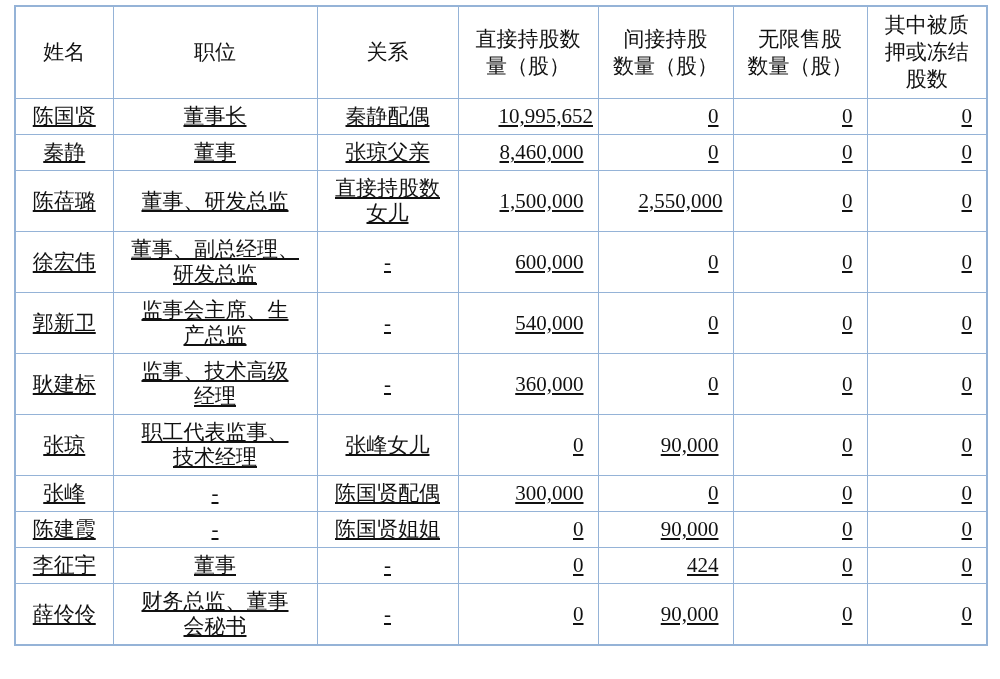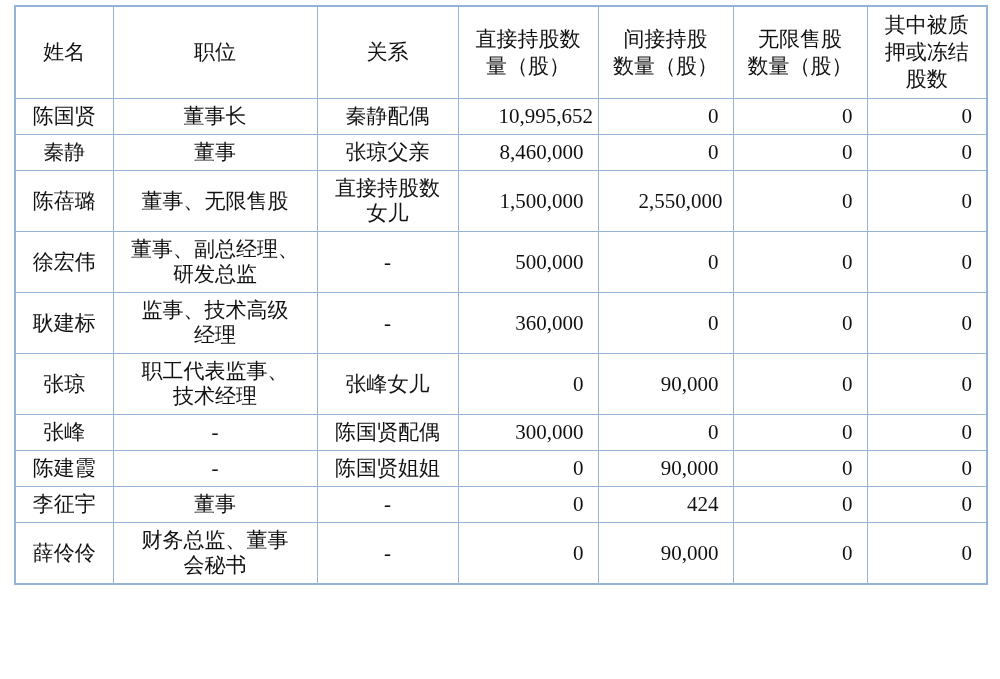--- a/index.html
+++ b/index.html
@@ -40,21 +40,21 @@
     vertical-align: middle;
     white-space: pre-line;
     overflow: hidden;
   }
   th {
     font-weight: normal;
     text-align: center;
     line-height: 27px;
   }
   thead tr { height: 85px; }
-  tbody tr { height: 36px; }
+  tbody tr { height: 36px; text-decoration: underline; }
   td.txt { text-align: center; }
   td.num { text-align: right; padding-right: 14px; padding-left: 40px; }
 </style>
 </head>
 <body>
 
 <div class="page">
   <table class="shareholding">
     <colgroup>
       <col class="c1">
@@ -95,34 +95,44 @@
           <td class="txt">秦静</td>
           <td class="txt">董事</td>
           <td class="txt">张琼父亲</td>
           <td class="num">8,460,000</td>
           <td class="num">0</td>
           <td class="num">0</td>
           <td class="num">0</td>
         </tr>
         <tr>
           <td class="txt">陈蓓璐</td>
-          <td class="txt">董事、无限售股</td>
+          <td class="txt">董事、研发总监</td>
           <td class="txt">直接持股数
 女儿</td>
           <td class="num">1,500,000</td>
           <td class="num">2,550,000</td>
           <td class="num">0</td>
           <td class="num">0</td>
         </tr>
         <tr>
           <td class="txt">徐宏伟</td>
           <td class="txt">董事、副总经理、
 研发总监</td>
           <td class="txt">-</td>
-          <td class="num">500,000</td>
+          <td class="num">600,000</td>
+          <td class="num">0</td>
+          <td class="num">0</td>
+          <td class="num">0</td>
+        </tr>
+        <tr>
+          <td class="txt">郭新卫</td>
+          <td class="txt">监事会主席、生
+产总监</td>
+          <td class="txt">-</td>
+          <td class="num">540,000</td>
           <td class="num">0</td>
           <td class="num">0</td>
           <td class="num">0</td>
         </tr>
         <tr>
           <td class="txt">耿建标</td>
           <td class="txt">监事、技术高级
 经理</td>
           <td class="txt">-</td>
           <td class="num">360,000</td>

